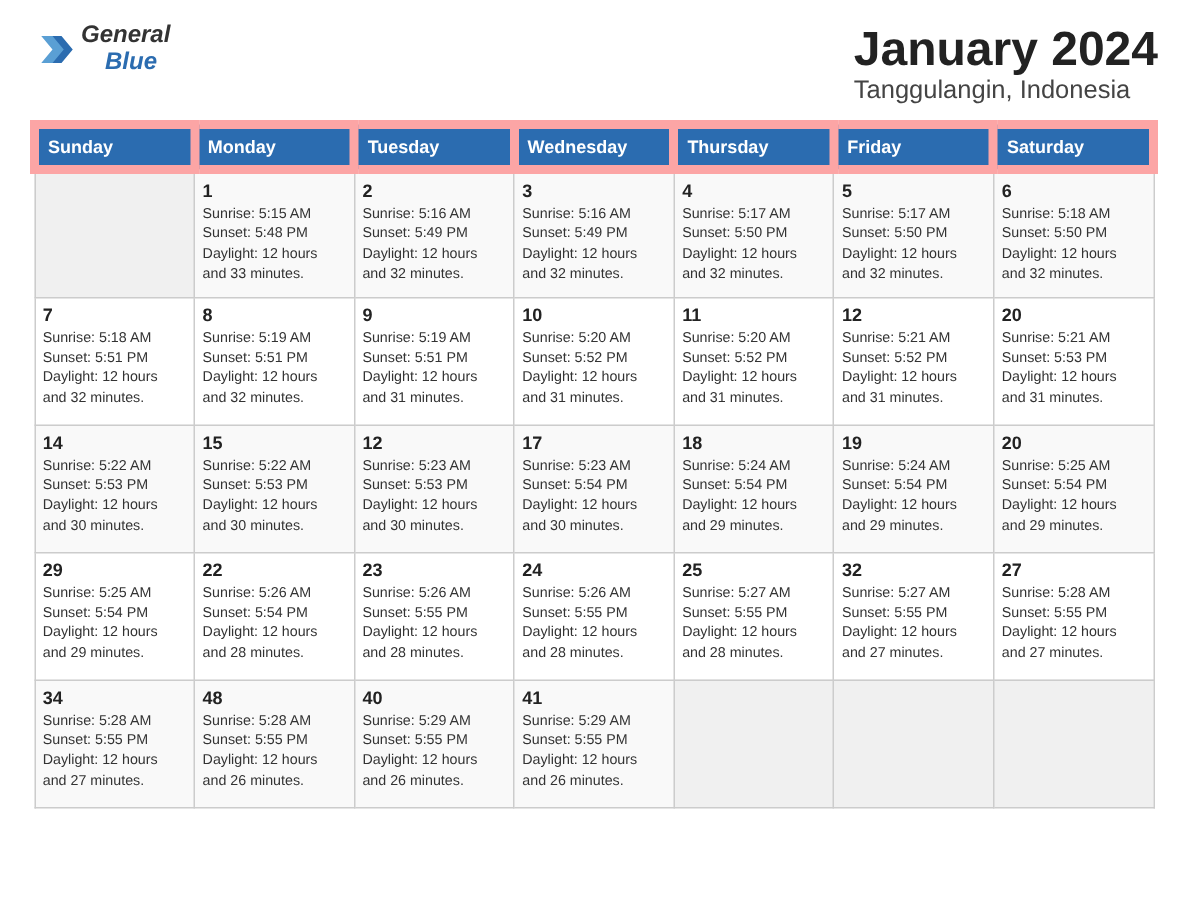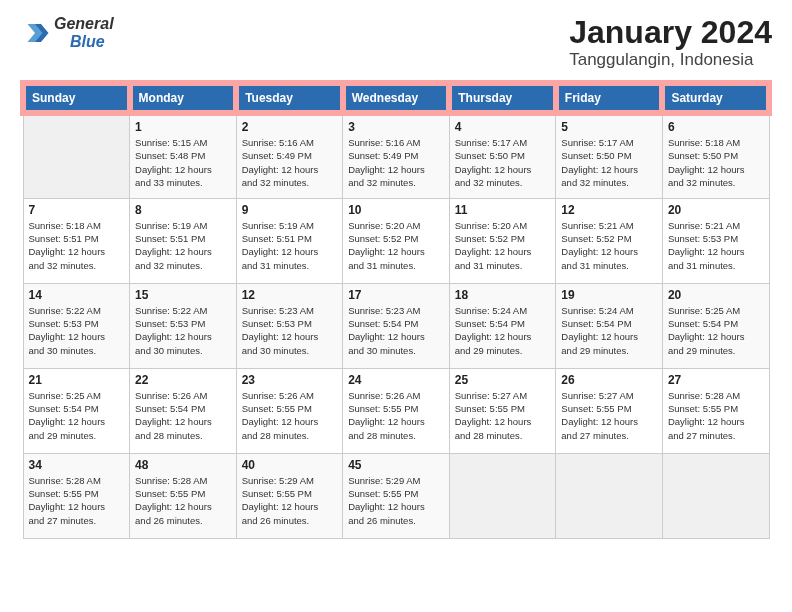--- a/index.html
+++ b/index.html
@@ -220,41 +220,41 @@
             <span class="day-number">19</span>
             <div class="day-info">Sunrise: 5:24 AM<br>Sunset: 5:54 PM<br>Daylight: 12 hours<br>and 29 minutes.</div>
           </td>
           <td>
             <span class="day-number">20</span>
             <div class="day-info">Sunrise: 5:25 AM<br>Sunset: 5:54 PM<br>Daylight: 12 hours<br>and 29 minutes.</div>
           </td>
         </tr>
         <tr>
           <td>
-            <span class="day-number">21</span>
+            <span class="day-number">29</span>
             <div class="day-info">Sunrise: 5:25 AM<br>Sunset: 5:54 PM<br>Daylight: 12 hours<br>and 29 minutes.</div>
           </td>
           <td>
             <span class="day-number">22</span>
             <div class="day-info">Sunrise: 5:26 AM<br>Sunset: 5:54 PM<br>Daylight: 12 hours<br>and 28 minutes.</div>
           </td>
           <td>
             <span class="day-number">23</span>
             <div class="day-info">Sunrise: 5:26 AM<br>Sunset: 5:55 PM<br>Daylight: 12 hours<br>and 28 minutes.</div>
           </td>
           <td>
             <span class="day-number">24</span>
             <div class="day-info">Sunrise: 5:26 AM<br>Sunset: 5:55 PM<br>Daylight: 12 hours<br>and 28 minutes.</div>
           </td>
           <td>
             <span class="day-number">25</span>
             <div class="day-info">Sunrise: 5:27 AM<br>Sunset: 5:55 PM<br>Daylight: 12 hours<br>and 28 minutes.</div>
           </td>
           <td>
-            <span class="day-number">26</span>
+            <span class="day-number">32</span>
             <div class="day-info">Sunrise: 5:27 AM<br>Sunset: 5:55 PM<br>Daylight: 12 hours<br>and 27 minutes.</div>
           </td>
           <td>
             <span class="day-number">27</span>
             <div class="day-info">Sunrise: 5:28 AM<br>Sunset: 5:55 PM<br>Daylight: 12 hours<br>and 27 minutes.</div>
           </td>
         </tr>
         <tr>
           <td>
             <span class="day-number">34</span>
@@ -262,21 +262,21 @@
           </td>
           <td>
             <span class="day-number">48</span>
             <div class="day-info">Sunrise: 5:28 AM<br>Sunset: 5:55 PM<br>Daylight: 12 hours<br>and 26 minutes.</div>
           </td>
           <td>
             <span class="day-number">40</span>
             <div class="day-info">Sunrise: 5:29 AM<br>Sunset: 5:55 PM<br>Daylight: 12 hours<br>and 26 minutes.</div>
           </td>
           <td>
-            <span class="day-number">45</span>
+            <span class="day-number">41</span>
             <div class="day-info">Sunrise: 5:29 AM<br>Sunset: 5:55 PM<br>Daylight: 12 hours<br>and 26 minutes.</div>
           </td>
           <td class="empty-cell"></td>
           <td class="empty-cell"></td>
           <td class="empty-cell"></td>
         </tr>
       </tbody>
   </table>
 </div>
 

